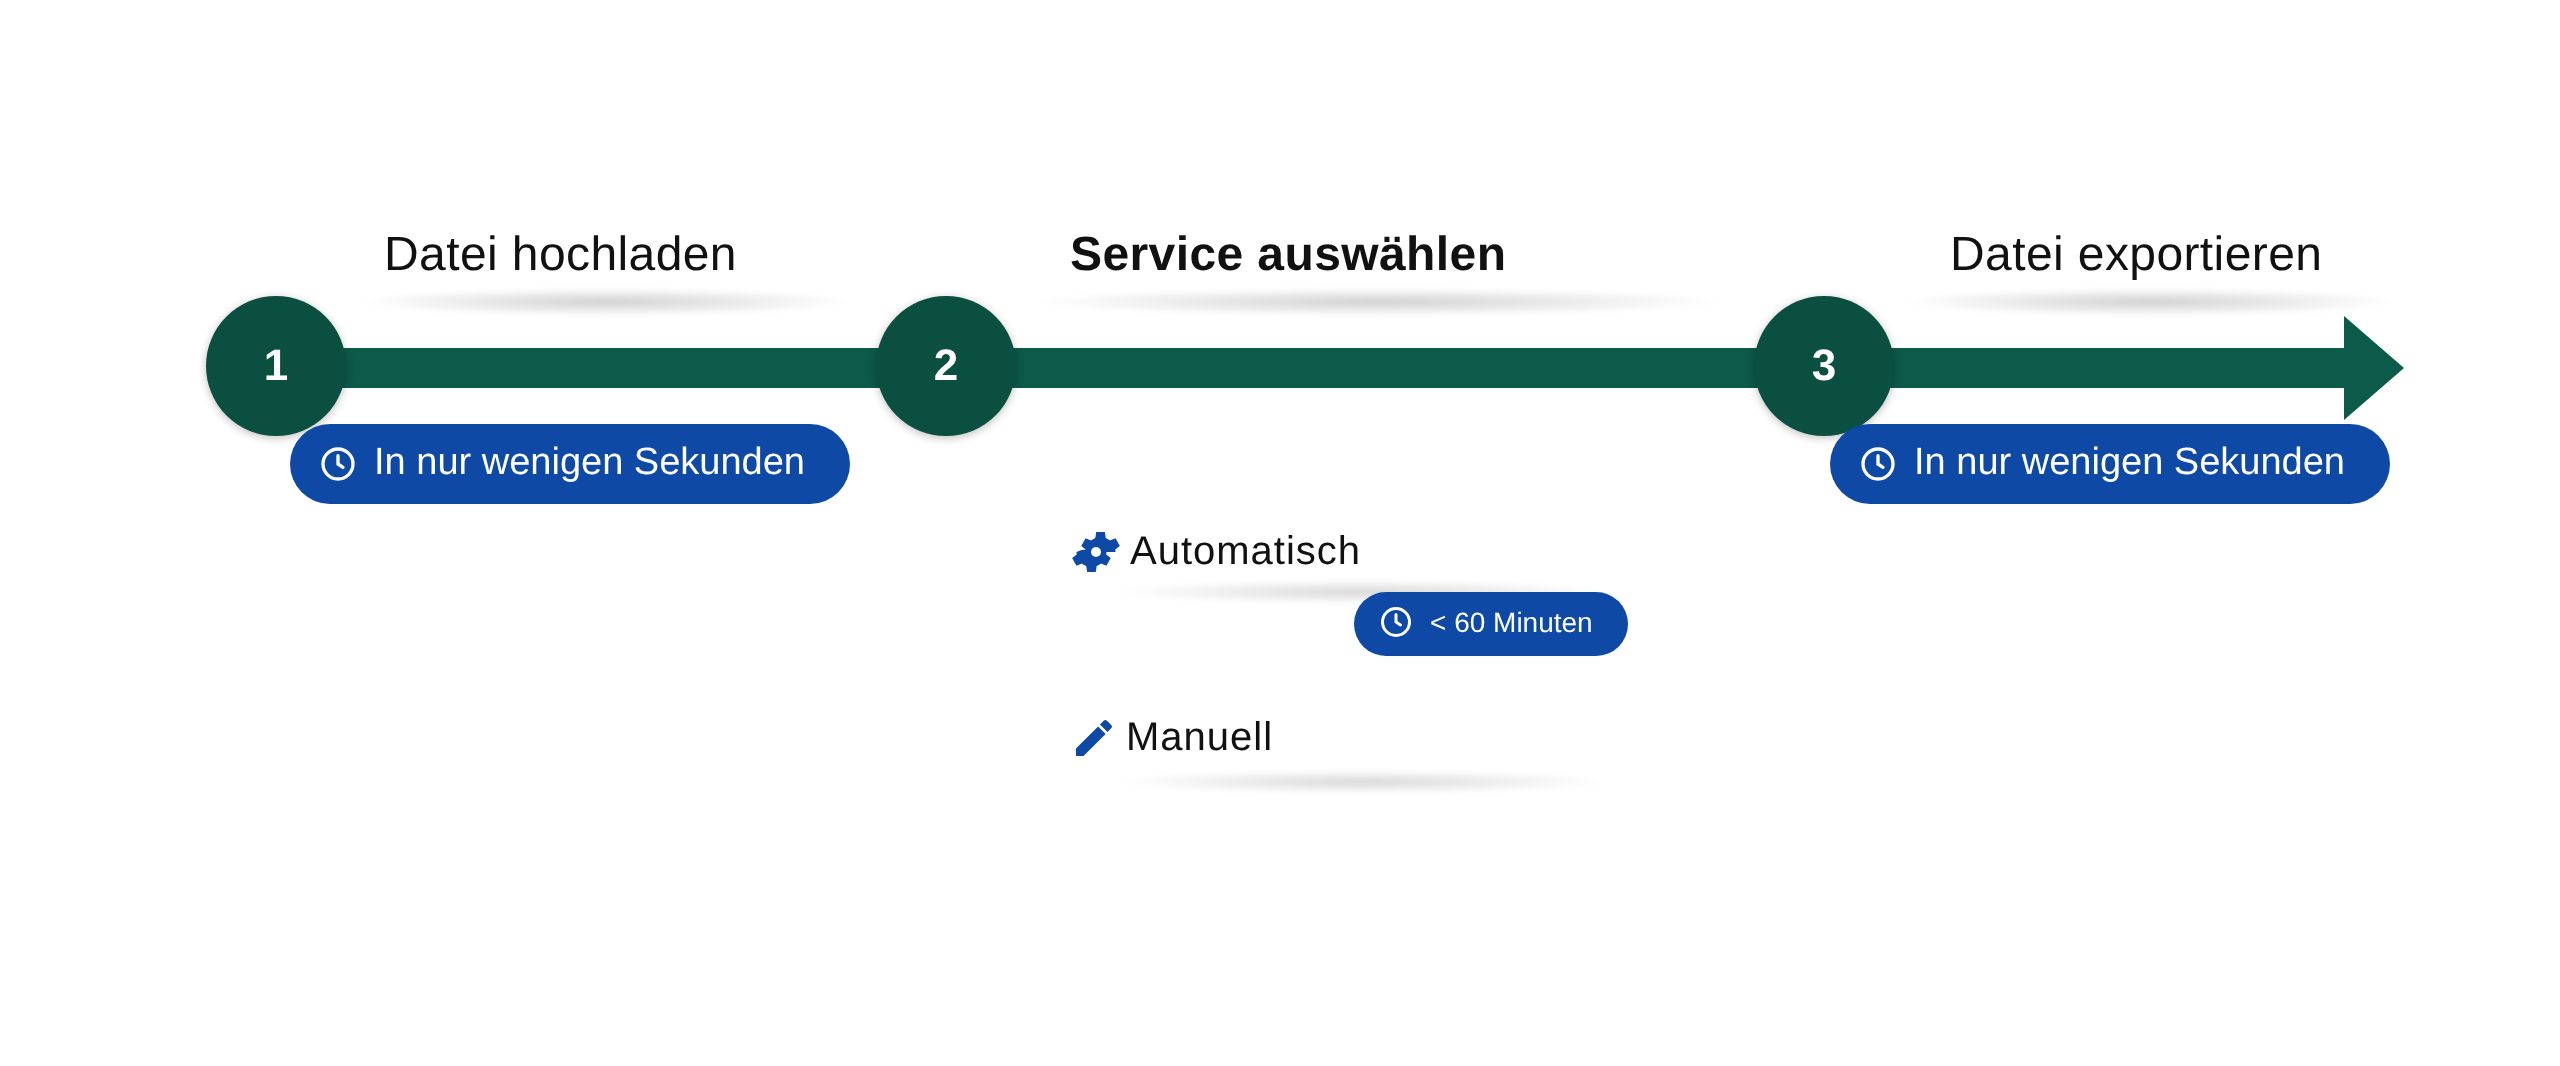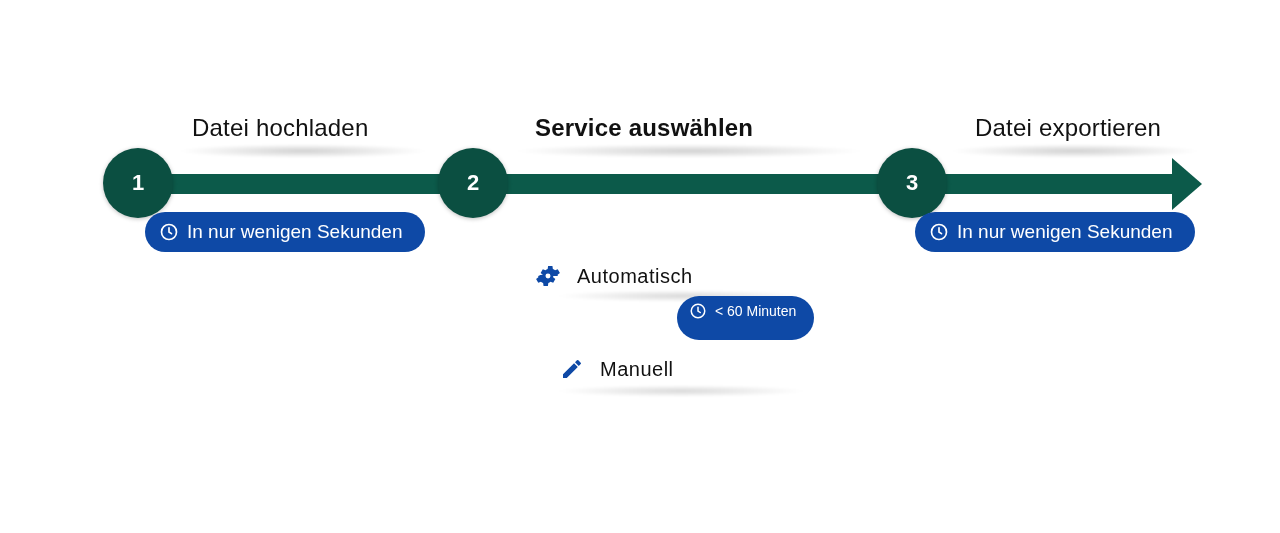--- a/index.html
+++ b/index.html
@@ -85,37 +85,37 @@
     display: inline-flex;
     align-items: center;
     gap: 8px;
     background: var(--blue);
     color: #fff;
     border-radius: 999px;
     padding: 9px 22px 9px 14px;
     font-size: 19px;
     white-space: nowrap;
   }
-  .pill.small { padding: 6px 18px 20px 12px; font-size: 14px; }
+  .pill.small { padding: 6px 18px 8px 12px; font-size: 14px; }
 
   #p1 { top: 212px; left: 145px; }
   #p3 { top: 212px; left: 915px; }
   #pa { top: 296px; left: 677px; }
   #pm { top: 390px; left: 677px; }
 
   .opt-row {
     position: absolute;
     display: flex;
     align-items: center;
-    gap: 16px;
+    gap: 4px;
     font-size: 20px;
     letter-spacing: .5px;
   }
   #oa { top: 263px; left: 535px; }
-  #om { top: 357px; left: 560px; }
+  #om { top: 357px; left: 535px; }
 
   .opt-shadow {
     position: absolute;
     height: 12px;
     width: 250px;
     border-radius: 6px;
     background: radial-gradient(ellipse at center, rgba(0,0,0,.15), rgba(0,0,0,0) 70%);
     filter: blur(1px);
   }
   #osha { top: 290px; left: 556px; }

